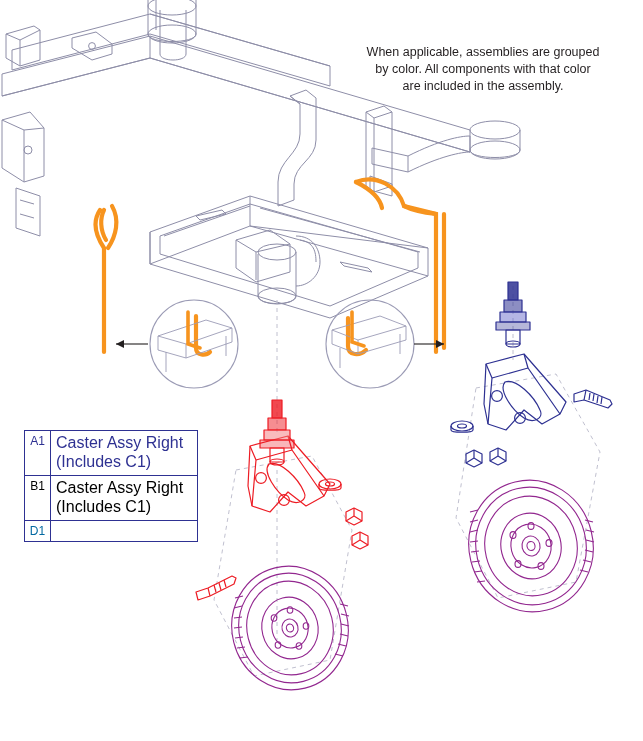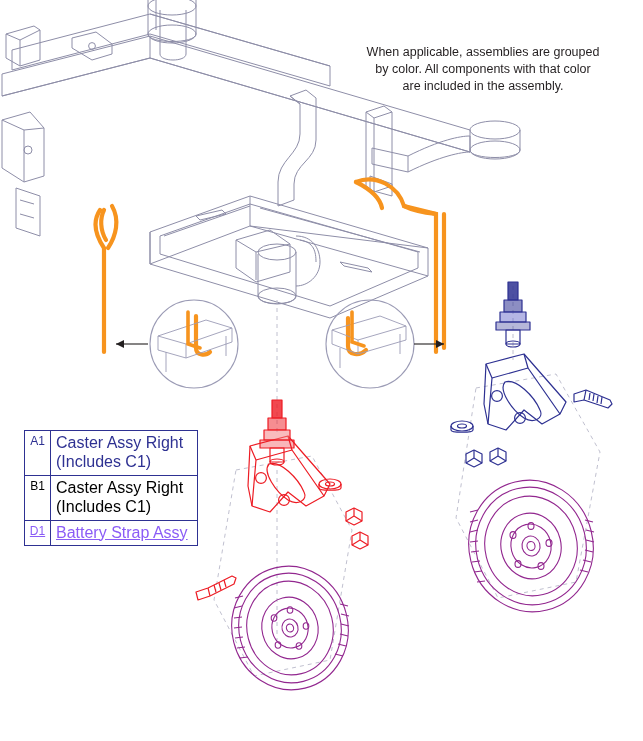--- a/index.html
+++ b/index.html
@@ -52,21 +52,21 @@
     flex:1 1 auto;
     font-size:16px;
     padding:3px 0 3px 5px;
     line-height:1.18;
     white-space:pre-line;
     box-sizing:border-box;
   }
   .c-blue { color:#2e3192; }
   .c-red { color:#000000; }
   .c-purple { color:#92278f; }
-  .c-orange { color:#8b5cf6;text-decoration:underline; }
+  .c-orange { color:#0369a1; }
 </style>
 </head>
 <body>
 
 <div id="stage">
 
   <svg class="layer" viewBox="0 0 643 741">
     <defs>
       <g id="wheelGroup"></g>
     </defs>
@@ -319,17 +319,16 @@
       <div class="legend-label c-blue">Caster Assy Right
 (Includes C1)</div>
     </div>
     <div class="legend-row">
       <div class="legend-code c-red">B1</div>
       <div class="legend-label c-red">Caster Assy Right
 (Includes C1)</div>
     </div>
     <div class="legend-row">
       <div class="legend-code c-orange">D1</div>
-      <div class="legend-label c-orange">Battery Strap Assy</div>
     </div>
   </div>
 
 </div>
 
 </body></html>

